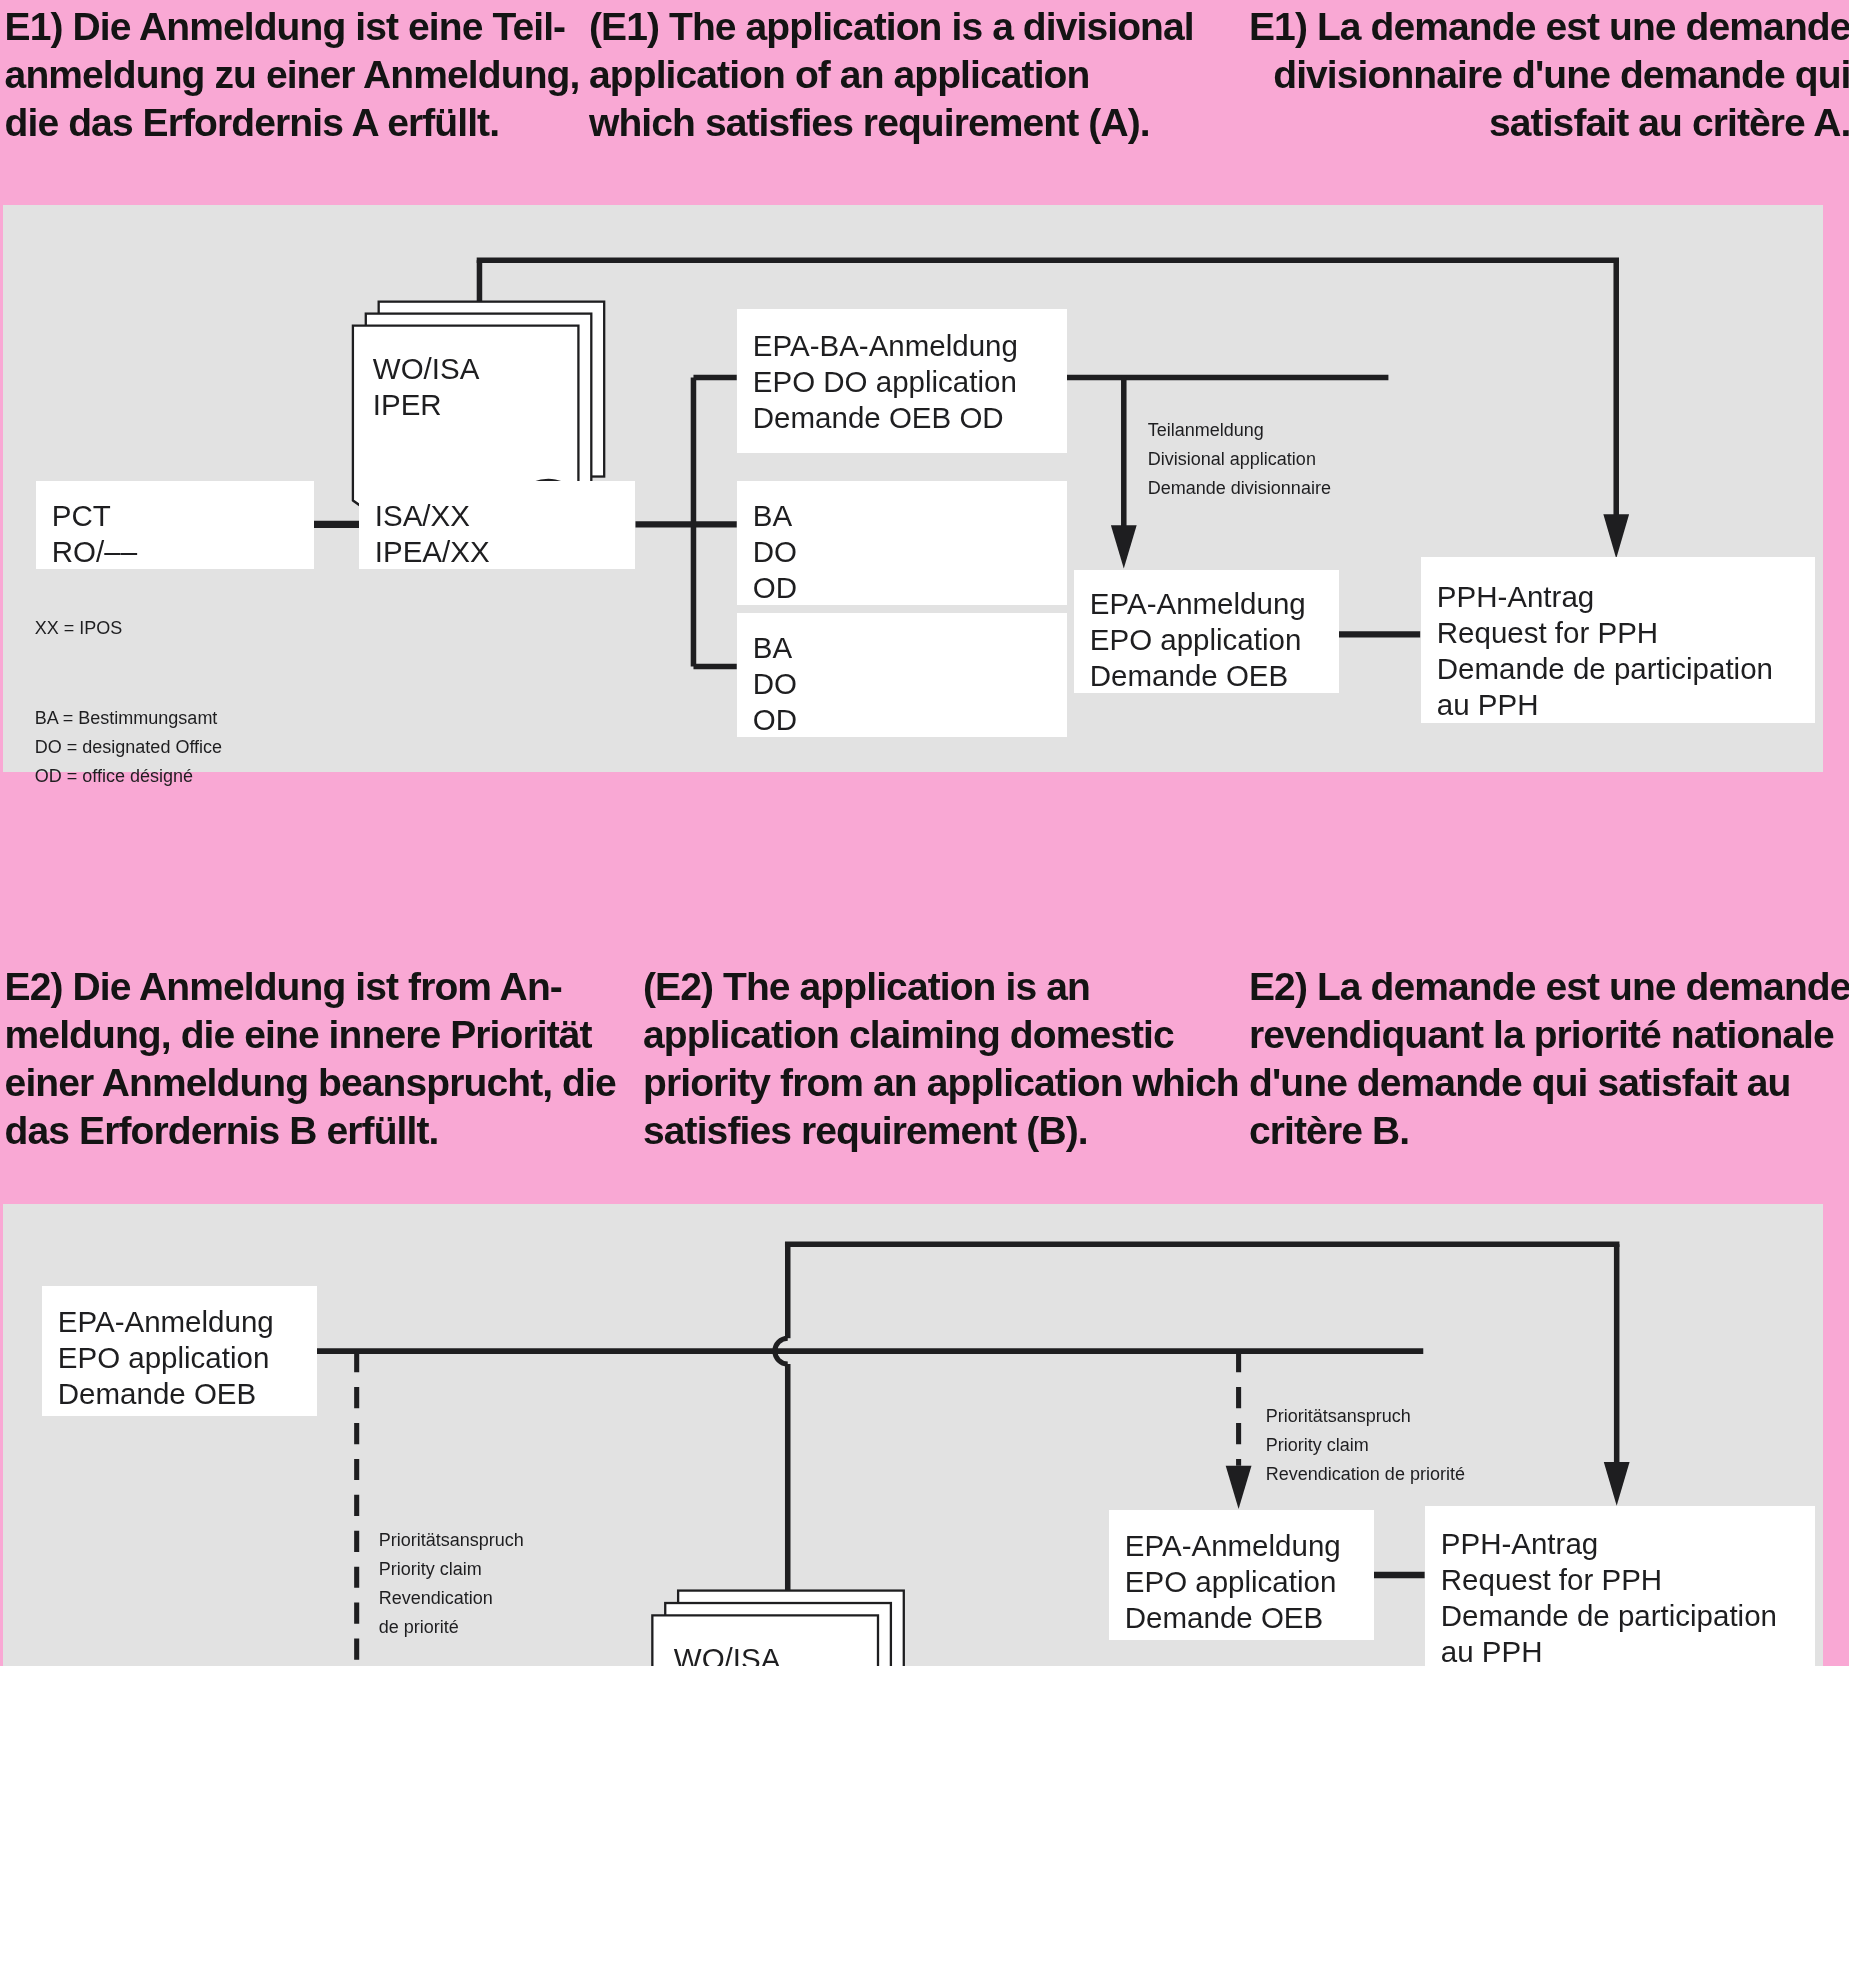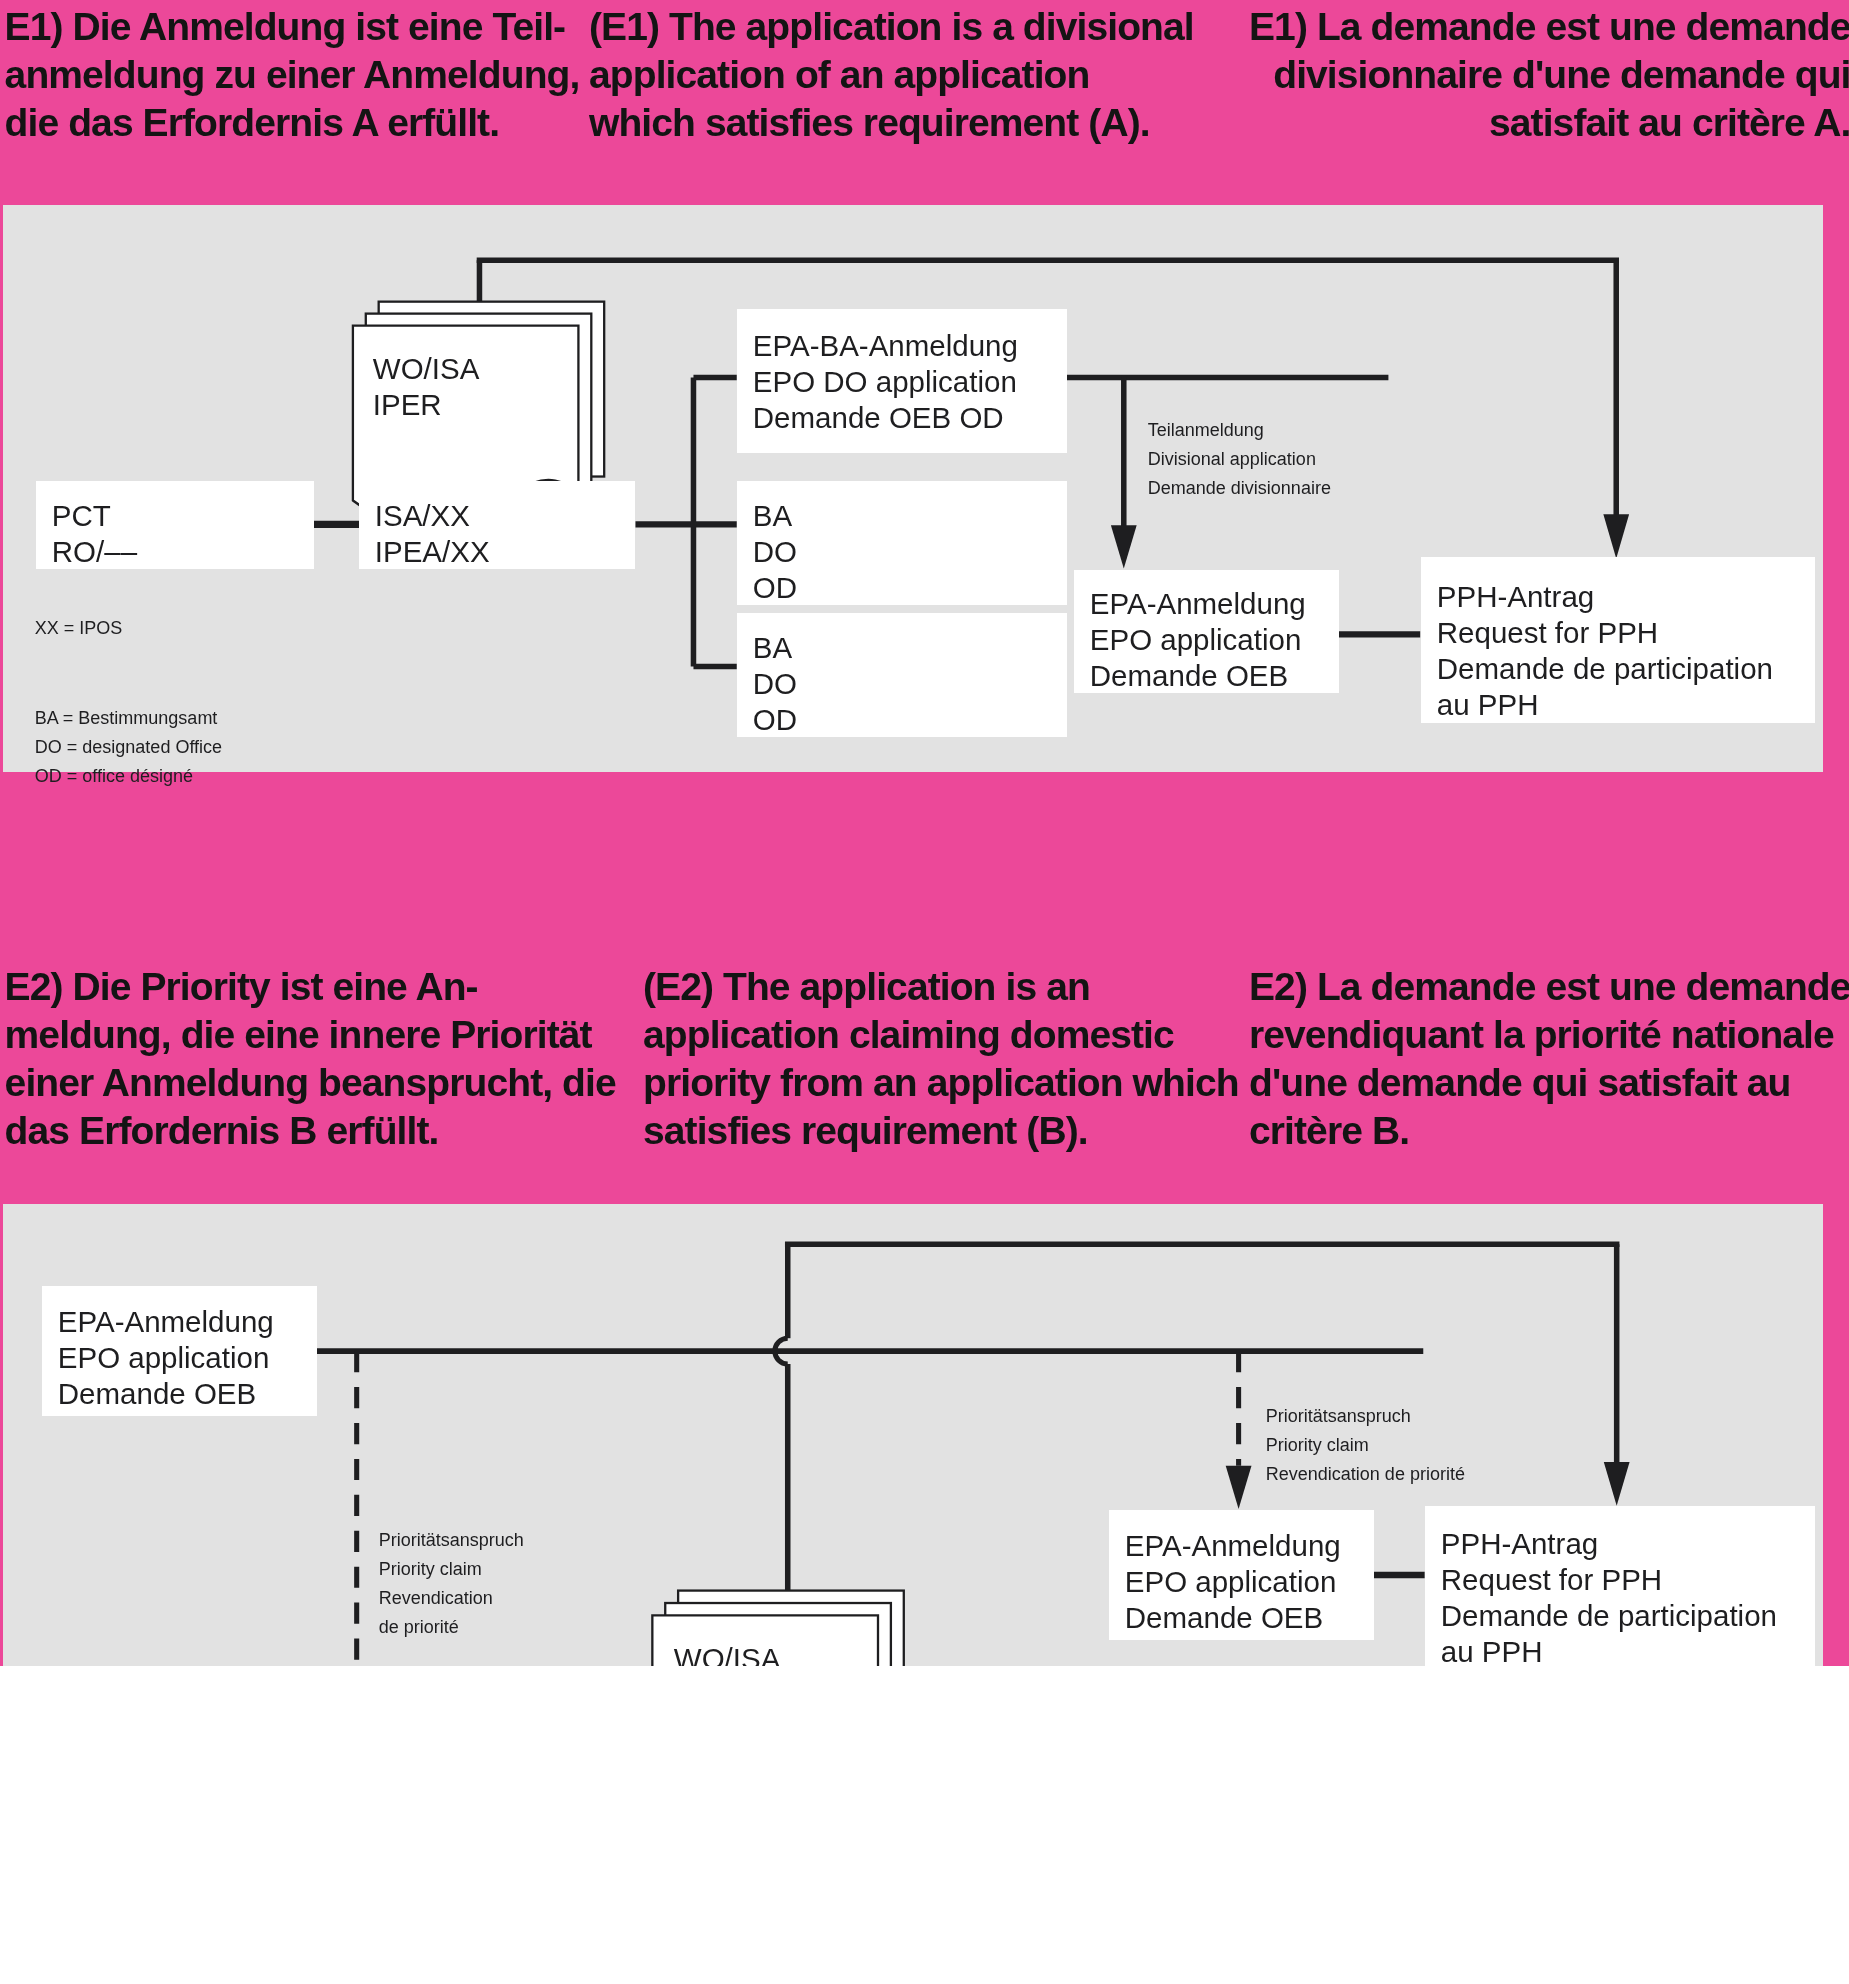--- a/index.html
+++ b/index.html
@@ -1,16 +1,16 @@
 <!DOCTYPE html>
 <html style="font-size:7.4px"><head>
 <meta charset="utf-8">
 <style>
   html,body{margin:0;padding:0;background:#ffffff;}
-  .page{position:relative;width:1850px;height:1666px;background:#ec4899;overflow:hidden;
+  .page{position:relative;width:1850px;height:1666px;background:#f9a8d4;overflow:hidden;
         font-family:"Liberation Sans","DejaVu Sans",sans-serif;color:#1e1e20;}
   .hdr{position:absolute;font-size:39px;line-height:48px;font-weight:bold;
        letter-spacing:-0.9px;white-space:pre;color:#141414;}
   .panel{position:absolute;left:2.8px;width:1820px;background:#e2e2e2;}
   .panel svg{position:absolute;left:0;top:0;}
   .box{position:absolute;background:#ffffff;font-size:29.5px;line-height:36px;
        white-space:pre;box-sizing:border-box;padding-left:16px;color:#1e1e20;}
   .lbl{position:absolute;font-size:18px;line-height:29px;white-space:pre;color:#1e1e20;}
   .doclbl{position:absolute;font-size:29.5px;line-height:36px;white-space:pre;color:#1e1e20;}
   line,path.wire{stroke:#1e1e20;fill:none;}
@@ -85,21 +85,21 @@
 
     <div class="lbl" style="left:1145px;top:211px;">Teilanmeldung
 Divisional application
 Demande divisionnaire</div>
     <div class="lbl" style="left:32px;top:409px;">XX = IPOS</div>
     <div class="lbl" style="left:32px;top:463px;margin-top:36px;">BA = Bestimmungsamt
 DO = designated Office
 OD = office désigné</div>
   </div>
 
-  <div class="hdr" style="left:4.6px;top:963px;">E2) Die Priority ist eine An-
+  <div class="hdr" style="left:4.6px;top:963px;">E2) Die Anmeldung ist from An-
 meldung, die eine innere Priorität
 einer Anmeldung beansprucht, die
 das Erfordernis B erfüllt.</div>
   <div class="hdr" style="left:623px;top:963px;margin-left:20px;">(E2) The application is an
 application claiming domestic
 priority from an application which
 satisfies requirement (B).</div>
   <div class="hdr" style="left:1249px;top:963px;">E2) La demande est une demande
 revendiquant la priorité nationale
 d'une demande qui satisfait au

